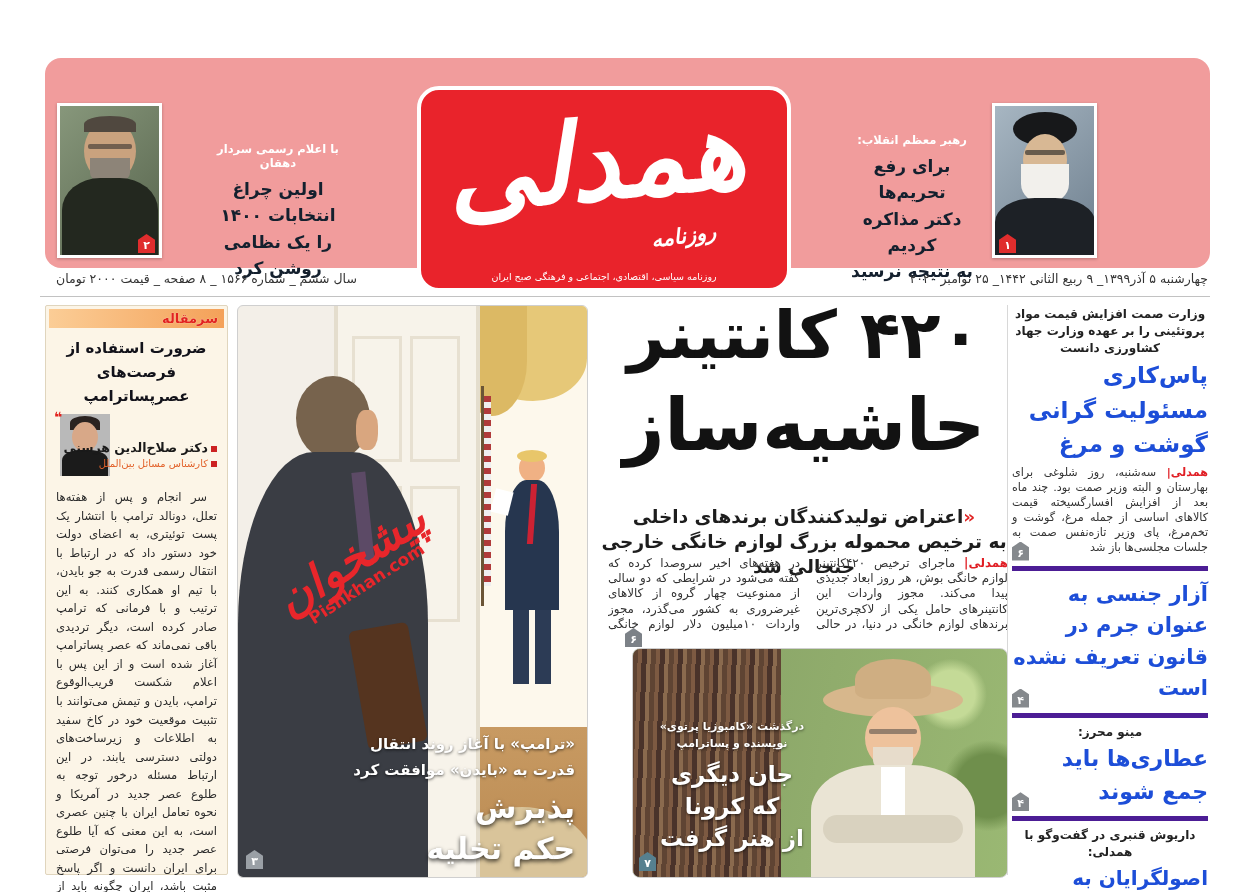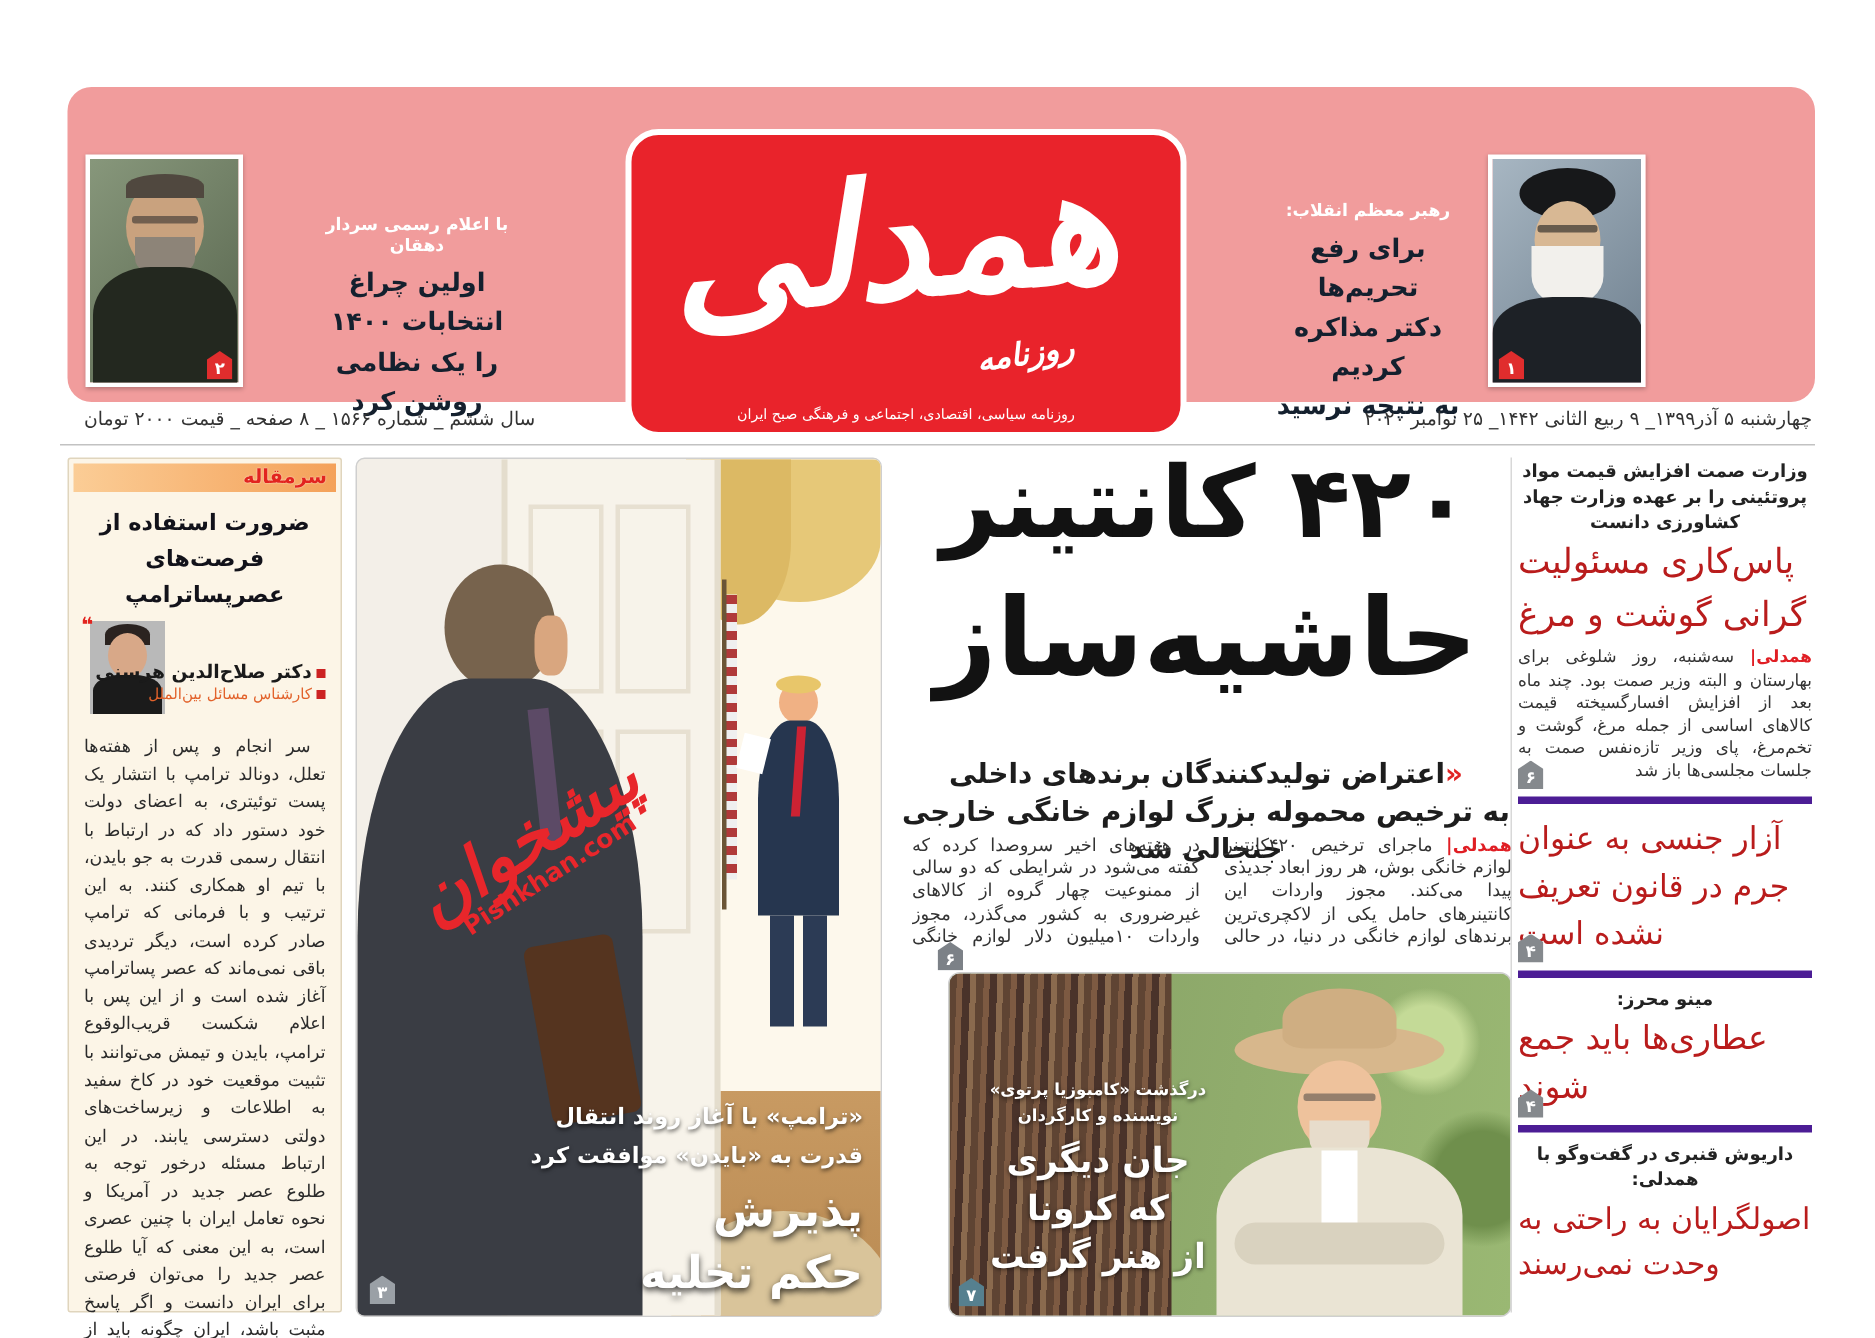--- a/index.html
+++ b/index.html
@@ -73,21 +73,21 @@
   .wm .fa{font-size:46px;font-weight:bold;font-style:italic;}
   .wm .en{font-size:17px;font-weight:bold;margin-top:-8px;}
   .obit-txt{left:14px;top:70px;width:170px;text-align:center;}
   .obit-kick{font-size:11px;line-height:1.5;}
   .obit-hl{font-size:23px;line-height:1.4;margin-top:6px;}
   
   .briefs{left:1012px;top:300px;width:196px;}
   .brief{position:relative;border-bottom:5px solid #4c1d95;padding:6px 0 4px 0;}
   .brief:last-child{border-bottom:none;}
   .b-kick{text-align:center;font-size:12px;font-weight:bold;color:#222;line-height:1.4;}
-  .b-hl{text-align:left;font-weight:normal;color:#b91c1c;line-height:1.5;margin-top:2px;}
+  .b-hl{text-align:right;font-weight:bold;color:#1d4ed8;line-height:1.5;margin-top:2px;}
   .b-body{font-size:11.2px;line-height:1.35;color:#333;text-align:justify;margin-top:3px;}
   .b-badge{position:absolute;left:0;bottom:5px;}
   
   .ph-deh{background:linear-gradient(135deg,#87977b,#57644d);}
   .ph-kha{background:linear-gradient(135deg,#a7b6c2,#6e7f8e);}
   .head{position:absolute;border-radius:50%;}
   .torso{position:absolute;border-radius:40% 40% 0 0;}
 </style>
 </head>
 <body>
@@ -235,21 +235,21 @@
       <div class="abs" style="left:62px;top:0px;width:76px;height:40px;border-radius:50% 50% 20% 20%;background:#cfae82;"></div>
       <div class="head" style="left:72px;top:48px;width:56px;height:62px;background:#eec29c;"></div>
       <div class="abs" style="left:76px;top:70px;width:48px;height:5px;background:rgba(60,60,60,.5);border-radius:2px;"></div>
       <div class="abs" style="left:80px;top:88px;width:40px;height:26px;border-radius:0 0 50% 50%;background:#e7dccb;"></div>
       <div class="torso" style="left:18px;top:106px;width:164px;height:114px;background:#eae4d4;"></div>
       <div class="abs" style="left:88px;top:108px;width:24px;height:50px;background:#fff;"></div>
       <div class="abs" style="left:30px;top:156px;width:140px;height:28px;border-radius:14px;background:#d9d2bf;"></div>
     </div>
     <div class="abs obit-txt caption-w">
       <div class="obit-kick">درگذشت «کامبوزیا پرتوی»</div>
-      <div class="obit-kick">نویسنده و کارگردان</div>
+      <div class="obit-kick">نویسنده و پساترامپ</div>
       <div class="obit-hl">جان دیگری</div>
       <div class="obit-hl" style="margin-top:0;">که کرونا</div>
       <div class="obit-hl" style="margin-top:0;">از هنر گرفت</div>
     </div>
     <div class="abs badge teal" style="left:6px;bottom:6px;">۷</div>
   </div>
 
   <div class="abs rule-v" style="left:1007px;top:305px;height:570px;"></div>
 
   <div class="abs briefs">

